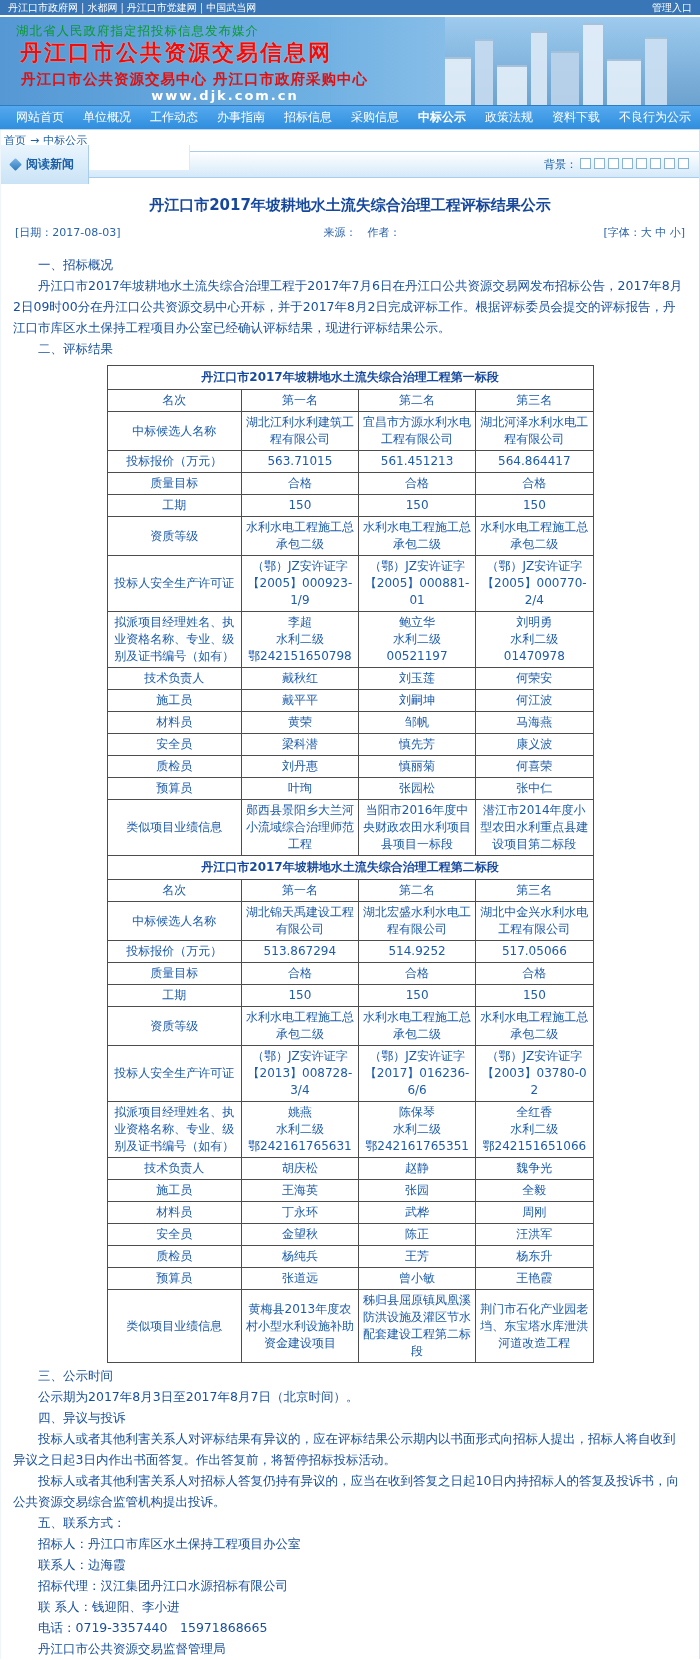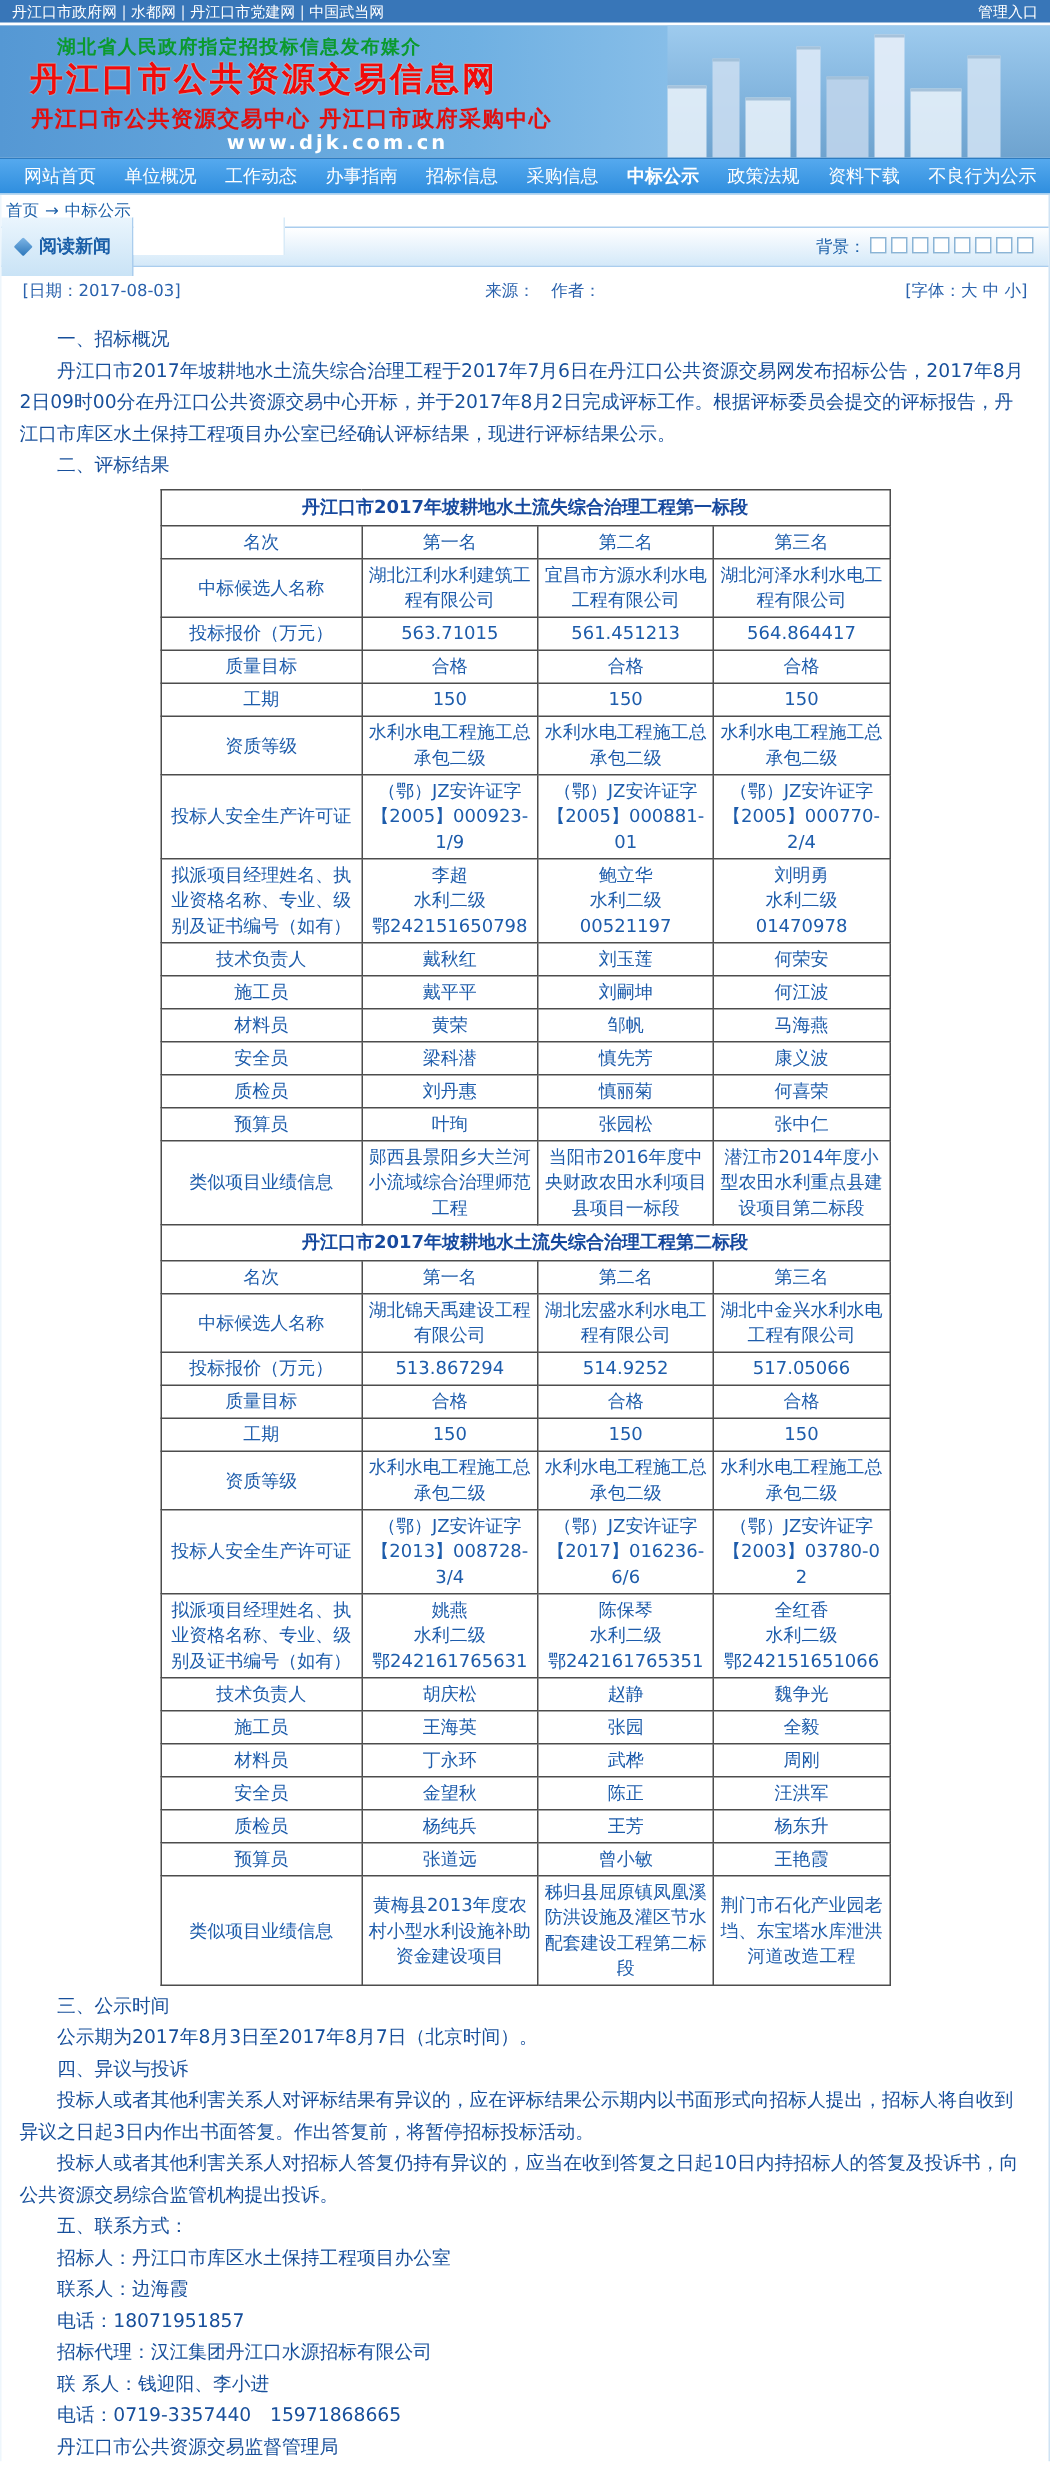--- a/index.html
+++ b/index.html
@@ -6,21 +6,21 @@
   body{font-family:"DejaVu Sans","Liberation Sans",sans-serif;width:700px;}
   .page{width:700px;background:#fff;}
 
   
   .topbar{height:15px;background:#3876b8;border-bottom:2px solid #fff;display:flex;justify-content:space-between;align-items:center;padding:0 8px;font-size:10px;color:#fff;}
   .topbar a,.topbar span{color:#fff;text-decoration:none;}
   .tb-sep{margin:0 3px;opacity:.85;}
 
   
   .banner{height:88px;position:relative;background:linear-gradient(90deg,#5598d4 0%,#6fb0e2 45%,#8fc2ea 70%,#a9d2f0 100%);overflow:hidden;border-bottom:1px solid #2f7cc0;}
-  .banner-slogan{position:absolute;left:38px;top:6px;color:#0b9a2e;font-weight:bold;font-size:12.5px;letter-spacing:1px;}
+  .banner-slogan{position:absolute;left:16px;top:6px;color:#0b9a2e;font-weight:normal;font-size:12.5px;letter-spacing:1px;}
   .banner-title{position:absolute;left:20px;top:21px;color:#f00c0c;font-weight:bold;font-size:22px;letter-spacing:2px;text-shadow:0 0 1px #ffd;}
   .banner-sub{position:absolute;left:21px;top:53px;color:#e01010;font-weight:bold;font-size:14.5px;letter-spacing:1px;}
   .banner-url{position:absolute;left:0;top:71px;width:450px;text-align:center;color:#fff;font-weight:bold;font-size:13px;letter-spacing:2px;}
   .city{position:absolute;right:0;top:0;width:255px;height:88px;background:linear-gradient(180deg,#9ecbee 0%,#7fb2dc 60%,#6ea3cf 100%);display:flex;align-items:flex-end;}
   .city i{display:block;margin-right:4px;background:rgba(235,243,250,.85);border-top:2px solid rgba(160,190,215,.9);}
   .city i:nth-child(1){width:26px;height:46px;}
   .city i:nth-child(2){width:18px;height:64px;background:rgba(200,220,240,.9);}
   .city i:nth-child(3){width:30px;height:38px;}
   .city i:nth-child(4){width:16px;height:72px;background:rgba(215,230,245,.95);}
   .city i:nth-child(5){width:28px;height:52px;background:rgba(190,212,235,.9);}
@@ -118,20 +118,21 @@
         <div class="tab-blank"></div>
         <div class="tab-fill"></div>
       </div>
       <div class="bgpick">
         <span>背景：</span>
         <span id="swatches"><span class="swatch"></span><span class="swatch"></span><span class="swatch"></span><span class="swatch"></span><span class="swatch"></span><span class="swatch"></span><span class="swatch"></span><span class="swatch"></span></span>
       </div>
     </div>
 
     <div class="content">
+      <div class="art-title">丹江口市2017年坡耕地水土流失综合治理工程评标结果公示</div>
       <div class="meta">
         <span>[日期：2017-08-03]</span>
         <span><span>来源：</span>　<span>作者：</span></span>
         <span>[字体：大 中 小]</span>
       </div>
 
       <div id="intro-ps">
           <p class="para line">一、招标概况</p>
           <p class="para body">丹江口市2017年坡耕地水土流失综合治理工程于2017年7月6日在丹江口公共资源交易网发布招标公告，2017年8月2日09时00分在丹江口公共资源交易中心开标，并于2017年8月2日完成评标工作。根据评标委员会提交的评标报告，丹江口市库区水土保持工程项目办公室已经确认评标结果，现进行评标结果公示。</p>
           <p class="para line">二、评标结果</p>
@@ -348,21 +349,20 @@
 
       <div id="outro-ps">
           <p class="para line">三、公示时间</p>
           <p class="para line">公示期为2017年8月3日至2017年8月7日（北京时间）。</p>
           <p class="para line">四、异议与投诉</p>
           <p class="para body">投标人或者其他利害关系人对评标结果有异议的，应在评标结果公示期内以书面形式向招标人提出，招标人将自收到异议之日起3日内作出书面答复。作出答复前，将暂停招标投标活动。</p>
           <p class="para body">投标人或者其他利害关系人对招标人答复仍持有异议的，应当在收到答复之日起10日内持招标人的答复及投诉书，向公共资源交易综合监管机构提出投诉。</p>
           <p class="para line">五、联系方式：</p>
           <p class="para line">招标人：丹江口市库区水土保持工程项目办公室</p>
           <p class="para line">联系人：边海霞</p>
-          <p class="para line">电话：18071951857</p>
           <p class="para line">招标代理：汉江集团丹江口水源招标有限公司</p>
           <p class="para line">联 系人：钱迎阳、李小进</p>
           <p class="para line">电话：0719-3357440　15971868665</p>
           <p class="para line">丹江口市公共资源交易监督管理局</p>
         </div>
 
     </div>
 
   </div>
 

